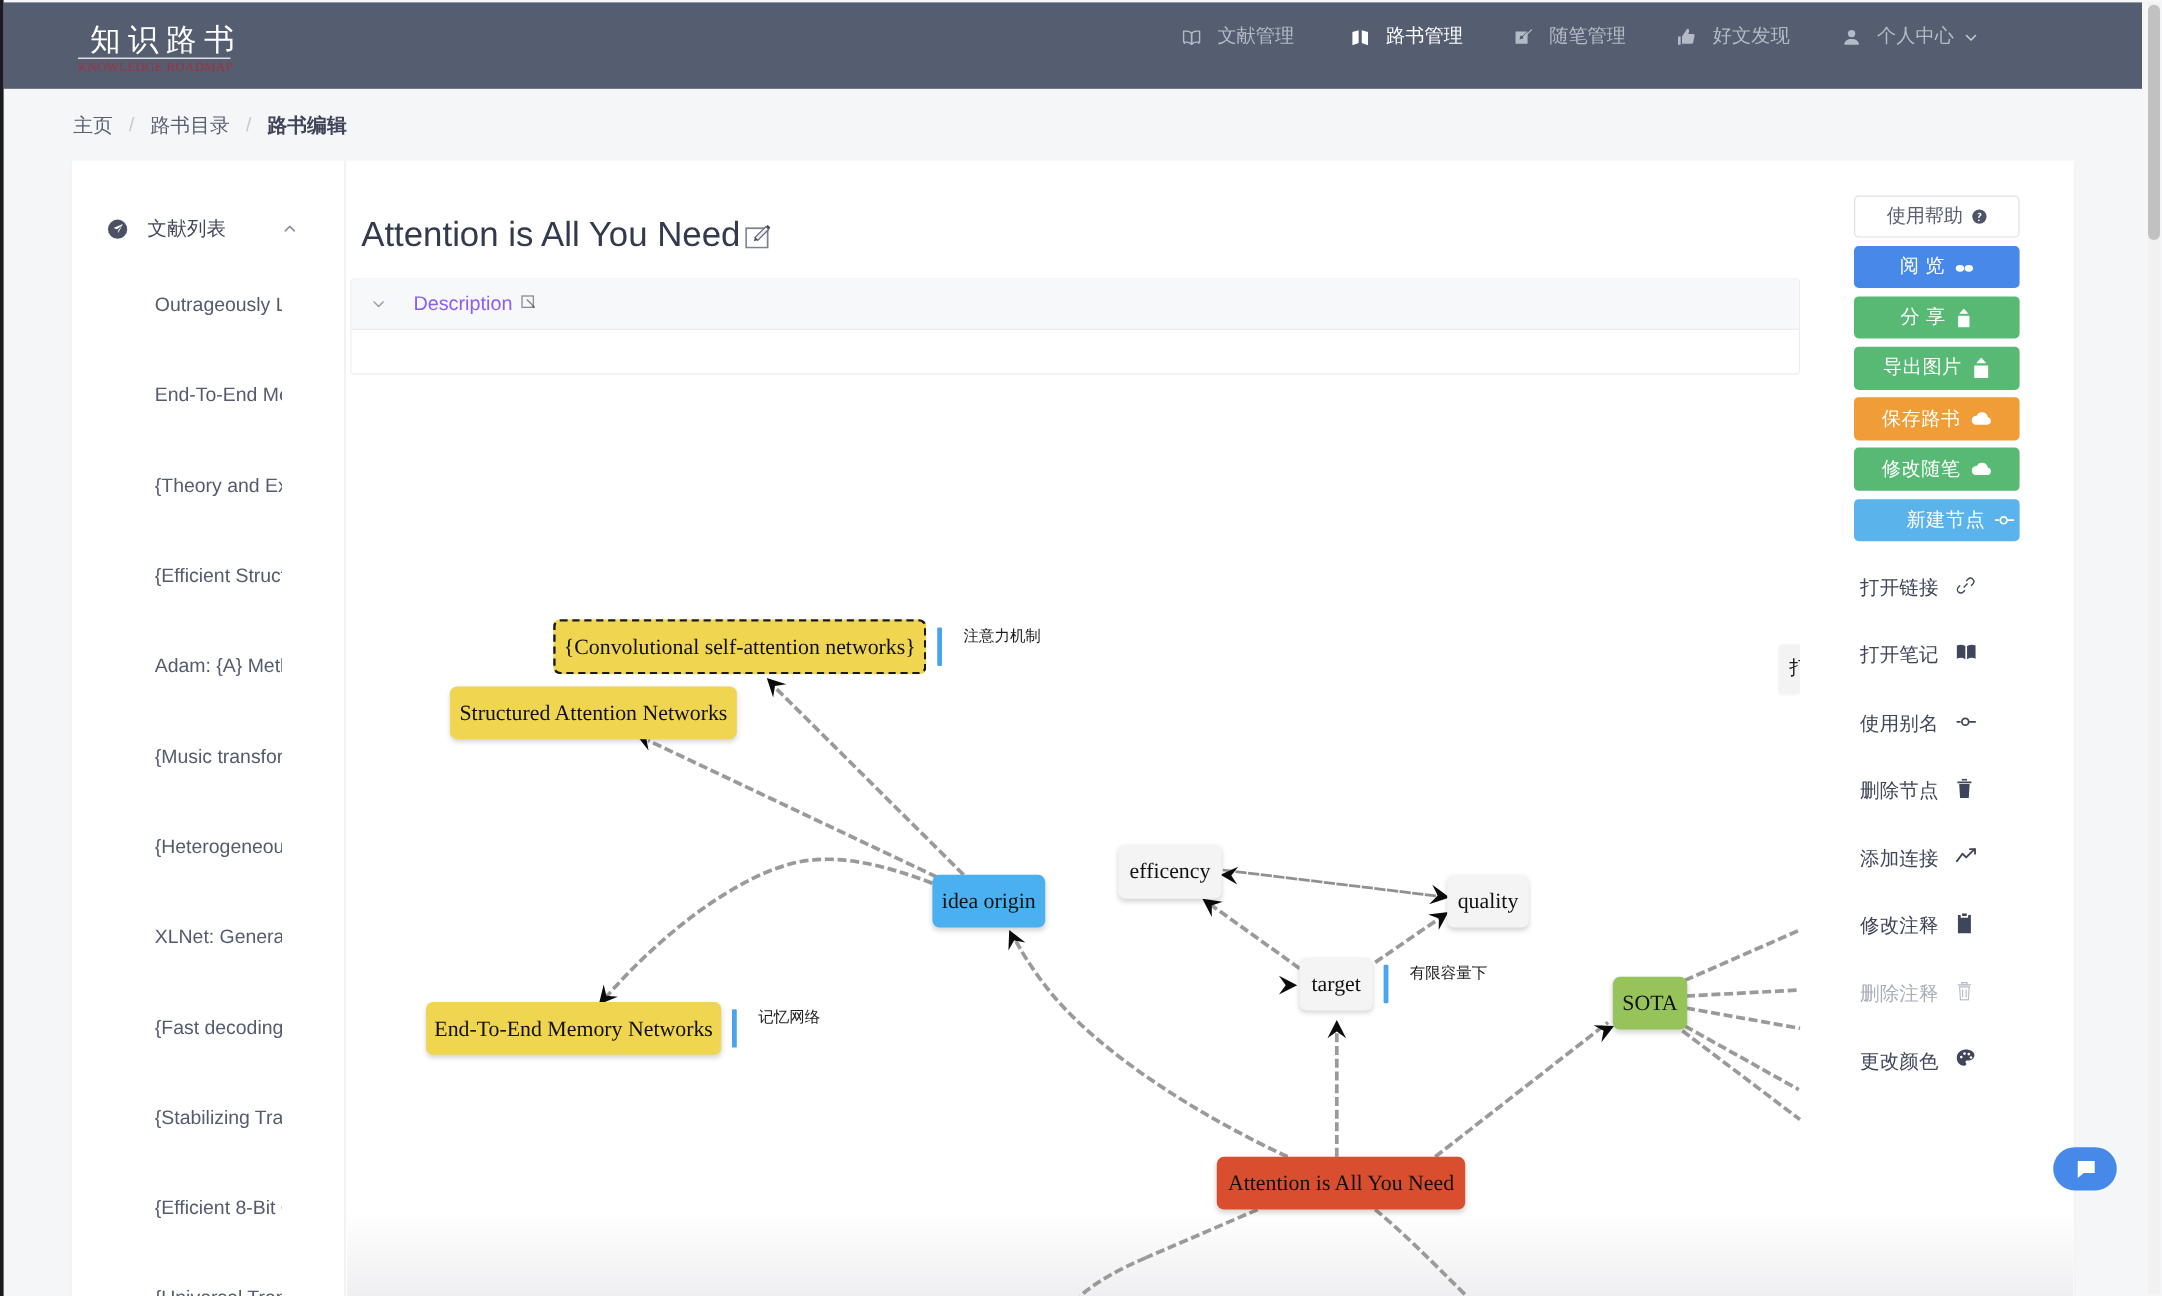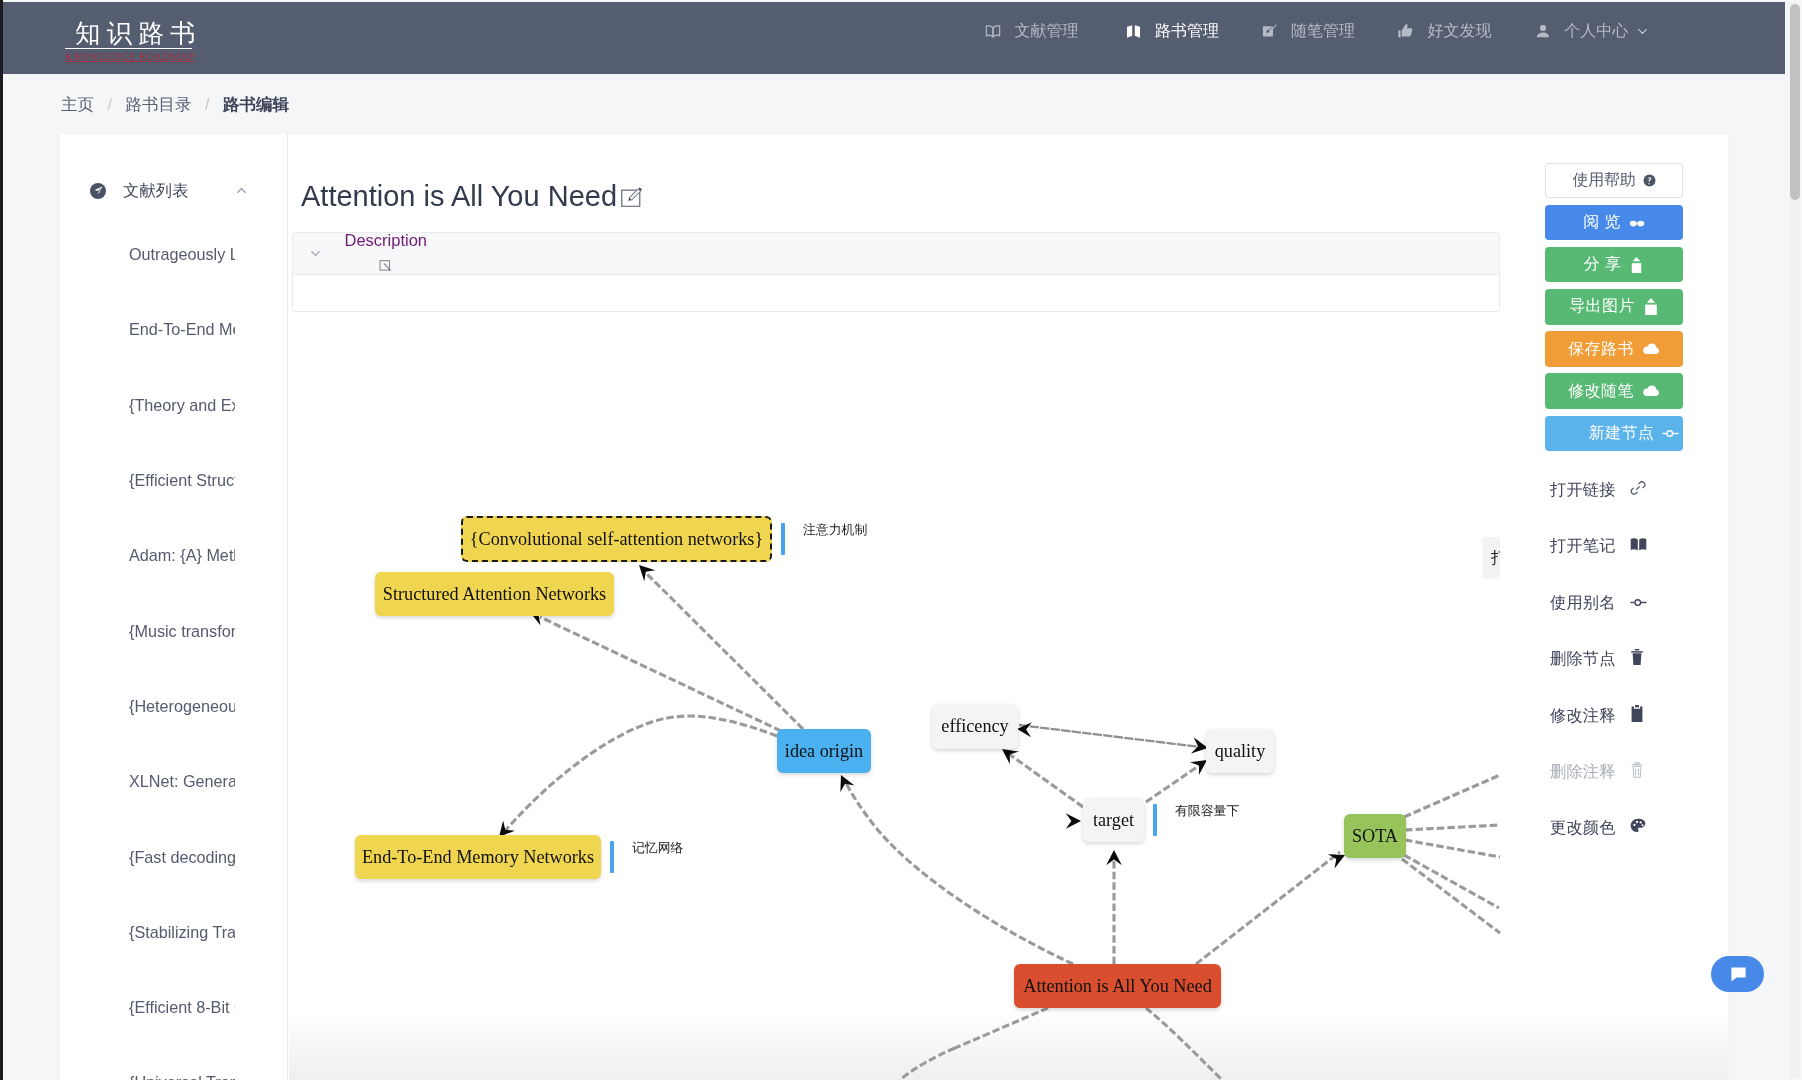--- a/index.html
+++ b/index.html
@@ -8,21 +8,21 @@
 body{font-family:"Liberation Sans",sans-serif;background:#f4f6f8;-webkit-font-smoothing:antialiased;}
 .page{position:absolute;left:0;top:0;width:1802px;height:1080px;background:#f4f6f8;overflow:hidden;}
 
 
 .winedge{position:absolute;left:0;top:0;width:3px;height:1080px;background:#1b1b1f;z-index:60;}
 
 
 .header{position:absolute;left:3px;top:2px;width:1782px;height:72px;background:#555d70;z-index:20;}
 .logo{position:absolute;left:62px;top:18px;width:127px;}
 .logo-cn{font-family:"Liberation Serif",serif;font-size:25.5px;letter-spacing:6.2px;color:#fff;line-height:28px;padding-left:10px;border-bottom:1.7px solid #fff;padding-bottom:0px;white-space:nowrap;}
-.logo-en{font-family:"Liberation Serif",serif;font-size:10.6px;letter-spacing:0.35px;color:#a4313a;line-height:13px;text-align:right;white-space:nowrap;margin-top:1px;text-decoration:underline;}
+.logo-en{font-family:"Liberation Serif",serif;font-size:10.6px;letter-spacing:0.35px;color:#a4313a;line-height:13px;text-align:right;white-space:nowrap;margin-top:1px;}
 
 .nav{position:absolute;left:981px;top:0;height:72px;}
 .navitem{position:absolute;top:18px;display:flex;align-items:center;gap:12.5px;color:#b5bac7;font-size:16px;cursor:pointer;height:22px;line-height:22px;white-space:nowrap;}
 .navitem.active{color:#ffffff;}
 .navitem .ic{display:inline-flex;align-items:center;justify-content:center;width:18px;height:18px;}
 .navitem .ic svg{display:block;}
 .chev{margin-left:-6px;display:inline-flex;color:#c5cad4;}
 
 
 .crumbbar{position:absolute;left:3px;top:74px;width:1782px;height:59px;background:#f4f6f8;z-index:10;}
@@ -46,21 +46,21 @@
 
 
 .canvas{position:absolute;left:229px;top:0;right:0;bottom:0;background:#fff;overflow:hidden;}
 .canvas-fade{position:absolute;left:0;right:0;bottom:0;height:70px;background:linear-gradient(to bottom,rgba(239,239,241,0) 0%,rgba(239,239,241,1) 100%);pointer-events:none;z-index:0;}
 .doc-title{position:absolute;left:12px;top:47px;display:flex;align-items:flex-end;gap:4px;font-size:29px;color:#323a4d;font-weight:300;letter-spacing:0;line-height:30px;white-space:nowrap;}
 .doc-title .ed{display:inline-flex;position:relative;top:-4px;}
 
 .desc{position:absolute;left:3px;top:98px;width:1208px;border:1px solid #e9ebee;border-radius:3px;}
 .desc-h{height:42px;background:#f7f8f9;border-bottom:1px solid #e9ebee;display:flex;align-items:center;padding-left:15px;gap:21.5px;}
 .desc-h .cv{color:#9aa0ac;display:inline-flex;}
-.desc-h .lb{font-size:16.5px;color:#701a75;display:flex;align-items:center;gap:7px;font-weight:300;flex-direction:column;}
+.desc-h .lb{font-size:16.5px;color:#8b5cf6;display:flex;align-items:center;gap:7px;font-weight:300;}
 .desc-b{height:36px;background:#fff;}
 
 .graph{position:absolute;left:0;top:0;width:100%;height:100%;z-index:2;}
 .graph svg{position:absolute;left:0;top:0;z-index:2;}
 .gnode{position:absolute;z-index:3;border-radius:6px;-webkit-font-smoothing:antialiased;display:flex;align-items:center;justify-content:center;
   font-family:"Liberation Serif",serif;font-size:18.2px;color:#111;box-shadow:0 2px 4px rgba(0,0,0,.16);
   white-space:nowrap;cursor:pointer;}
 .gnode.sel{border:2.4px dashed #1a1a1a;box-shadow:none;}
 .gann{position:absolute;z-index:3;display:flex;gap:18px;}
 .gann i{width:3.5px;min-width:3.5px;flex:0 0 3.5px;height:100%;background:#4aa3ee;border-radius:1px;display:block;}
@@ -429,20 +429,27 @@
               </div>
               <div class="tl-item">
                 <span>删除节点</span>
                 <span class="ic"><svg width="14" height="16" viewBox="0 0 18 22" fill="#3f455a">
                     <path d="M6 0h6v2H6z"></path>
                     <path d="M1 3h16v2H1z"></path>
                     <path d="M3 6h12l-1 16H4z"></path>
                   </svg></span>
               </div>
               <div class="tl-item">
+                <span>添加连接</span>
+                <span class="ic"><svg width="17" height="14" viewBox="0 0 22 18" fill="none" stroke="#3f455a" stroke-width="2" stroke-linecap="round" stroke-linejoin="round">
+                    <polyline points="1 15 7 7 11 11 20 2"></polyline>
+                    <polyline points="15 2 20.5 2 20.5 7"></polyline>
+                  </svg></span>
+              </div>
+              <div class="tl-item">
                 <span>修改注释</span>
                 <span class="ic"><svg width="14" height="17" viewBox="0 0 18 22" fill="#3f455a">
                     <path d="M6.5 0h5v3h-5z"></path>
                     <path d="M2 2h3v3h8V2h3v20H2z"></path>
                   </svg></span>
               </div>
               <div class="tl-item dim">
                 <span>删除注释</span>
                 <span class="ic"><svg width="14" height="16" viewBox="0 0 18 22" fill="none" stroke="#b4b9c3" stroke-width="1.3">
                     <path d="M6 1h6v2H6z"></path>

